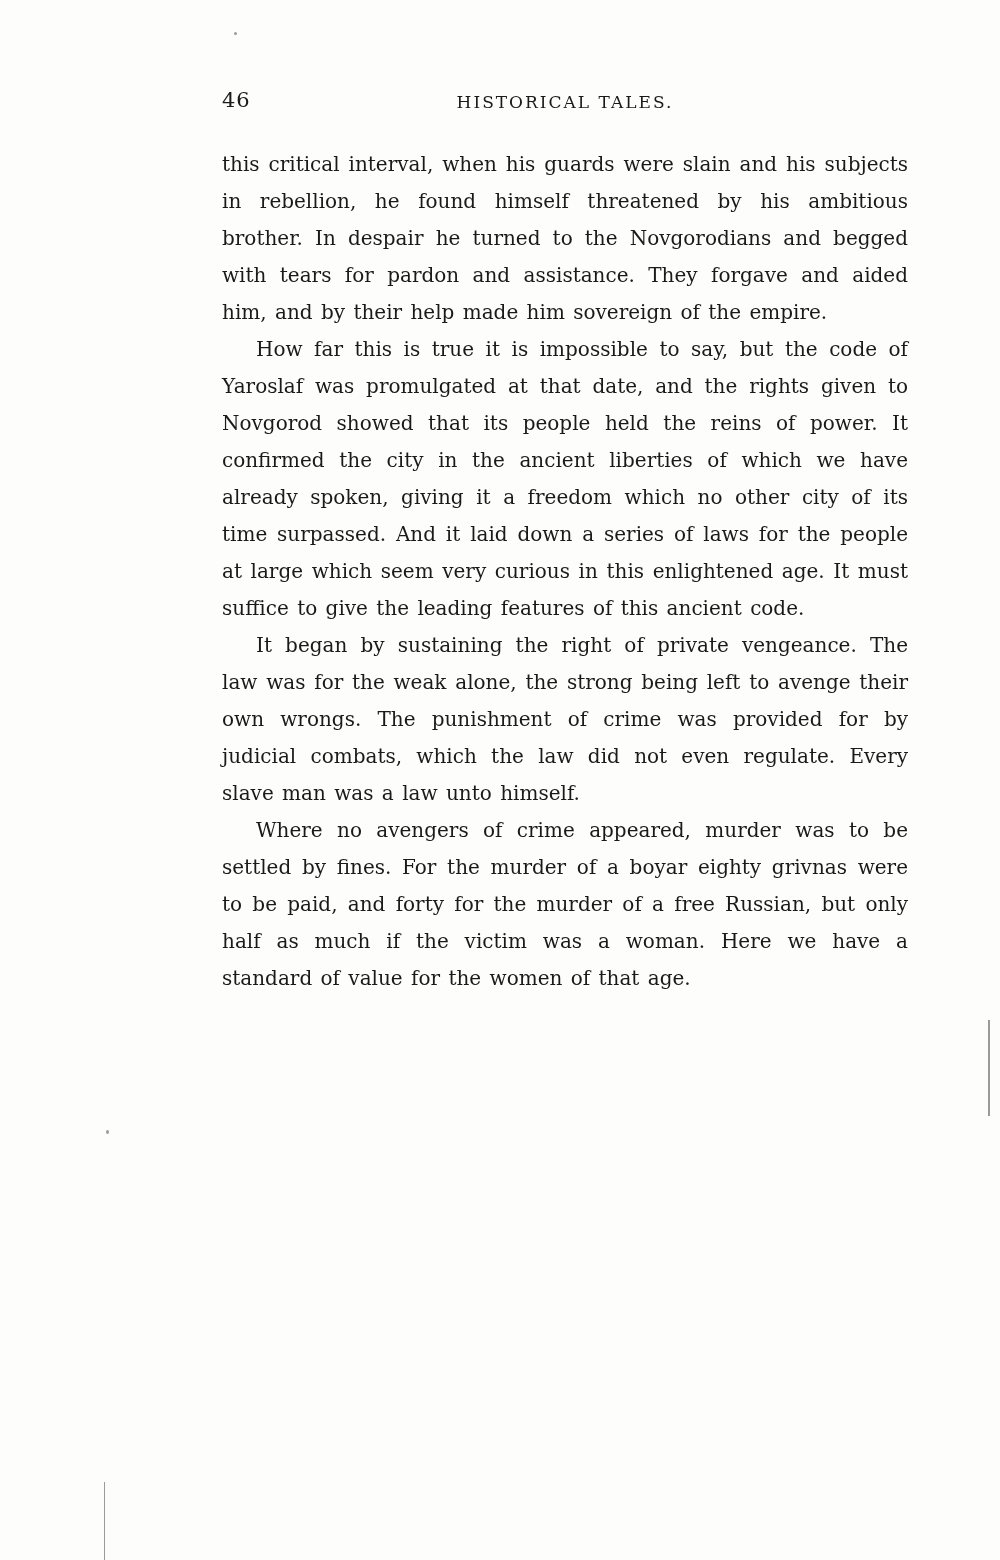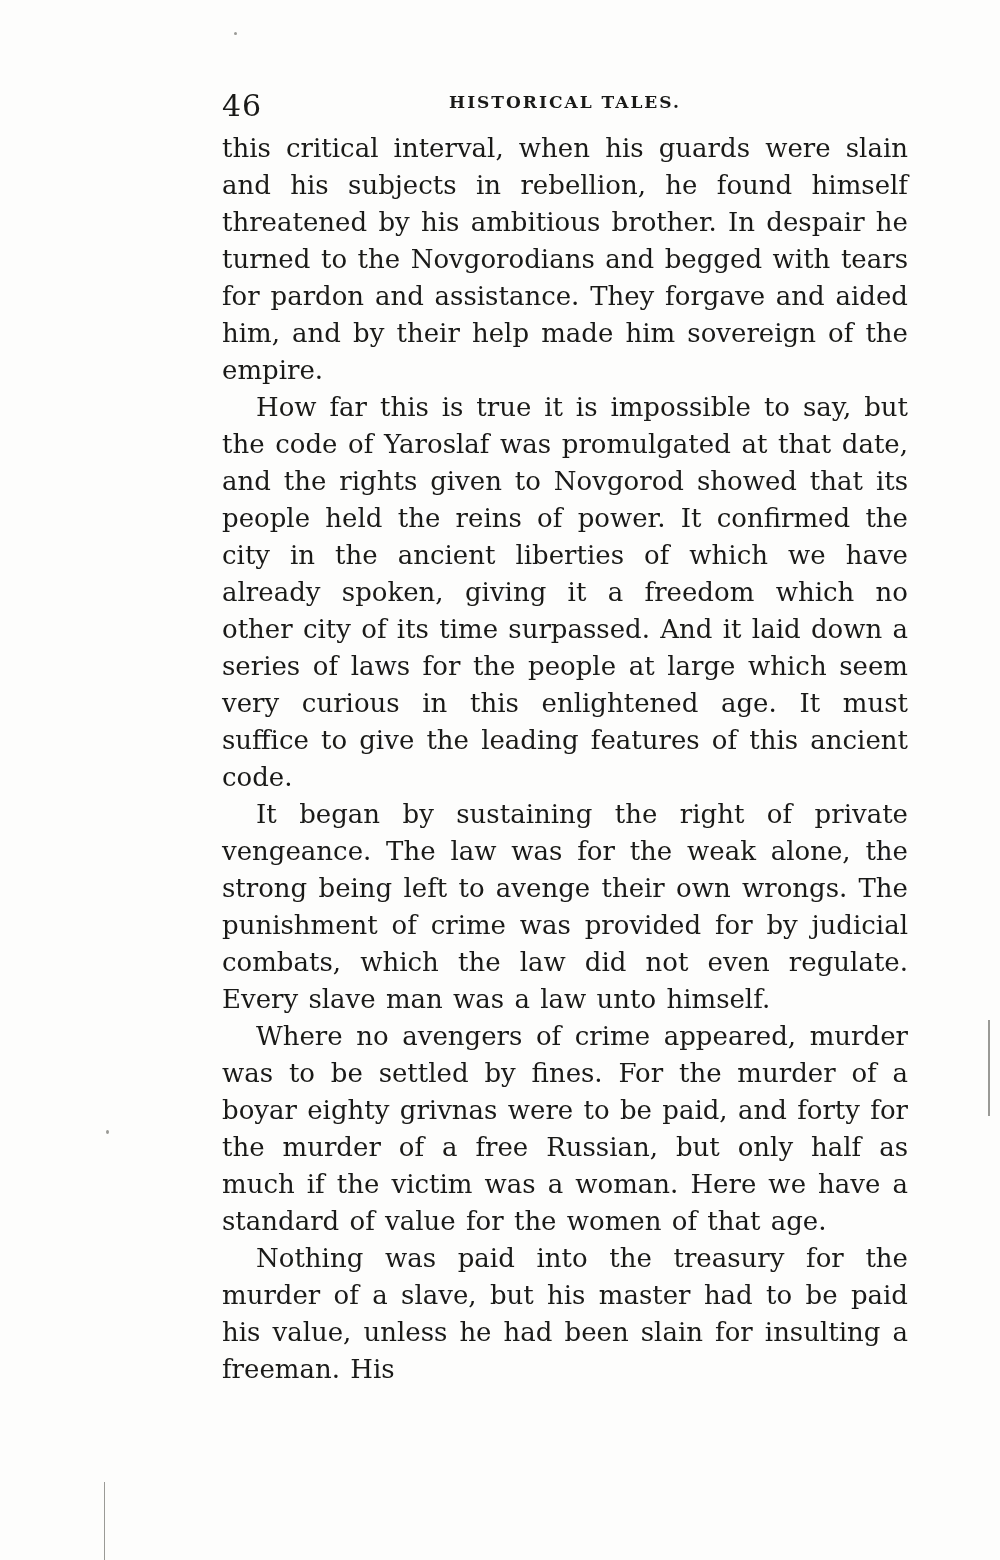--- a/index.html
+++ b/index.html
@@ -23,36 +23,36 @@
     width: 686px;
   }
   .page-header {
     position: relative;
     height: 42px;
   }
   .page-number {
     position: absolute;
     left: 0;
     top: 0;
-    font-size: 30px;
+    font-size: 21px;
     letter-spacing: 1px;
   }
   .running-head {
     position: absolute;
     left: 0;
     right: 0;
     top: 4px;
     text-align: center;
     font-size: 17px;
-    font-weight: bold;
+    font-weight: normal;
     letter-spacing: 2px;
   }
   .body-text {
-    margin-top: 0;
-    font-size: 26px;
+    margin-top: 16px;
+    font-size: 20px;
     line-height: 37px;
     text-align: justify;
   }
   .body-text p {
     margin: 0;
     text-indent: 34px;
     word-spacing: 2px;
   }
   .body-text p.continuation {
     text-indent: 0;
@@ -76,21 +76,20 @@
     <div class="page-header">
       <span class="page-number">46</span>
       <span class="running-head">HISTORICAL TALES.</span>
     </div>
 
     <div class="body-text">
       <p class="continuation">this critical interval, when his guards were slain and his subjects in rebellion, he found himself threatened by his ambitious brother. In despair he turned to the Novgorodians and begged with tears for pardon and assistance. They forgave and aided him, and by their help made him sovereign of the empire.</p>
       <p>How far this is true it is impossible to say, but the code of Yaroslaf was promulgated at that date, and the rights given to Novgorod showed that its people held the reins of power. It confirmed the city in the ancient liberties of which we have already spoken, giving it a freedom which no other city of its time surpassed. And it laid down a series of laws for the people at large which seem very curious in this enlightened age. It must suffice to give the leading features of this ancient code.</p>
       <p>It began by sustaining the right of private vengeance. The law was for the weak alone, the strong being left to avenge their own wrongs. The punishment of crime was provided for by judicial combats, which the law did not even regulate. Every slave man was a law unto himself.</p>
       <p>Where no avengers of crime appeared, murder was to be settled by fines. For the murder of a boyar eighty grivnas were to be paid, and forty for the murder of a free Russian, but only half as much if the victim was a woman. Here we have a standard of value for the women of that age.</p>
-      <p>Nothing was paid into the treasury for the murder of a slave, but his master had to be paid his value, unless he had been slain for insulting a freeman. His</p>
     </div>
 
   </div>
 
   <div class="artifact artifact-dot" style="left: 234px; top: 32px; width: 3px; height: 3px;"></div>
   <div class="artifact" style="left: 988px; top: 1020px; width: 2px; height: 96px;"></div>
   <div class="artifact artifact-dot" style="left: 106px; top: 1130px; width: 3px; height: 4px;"></div>
   <div class="artifact" style="left: 104px; top: 1482px; width: 1px; height: 78px;"></div>
 
 </div>

